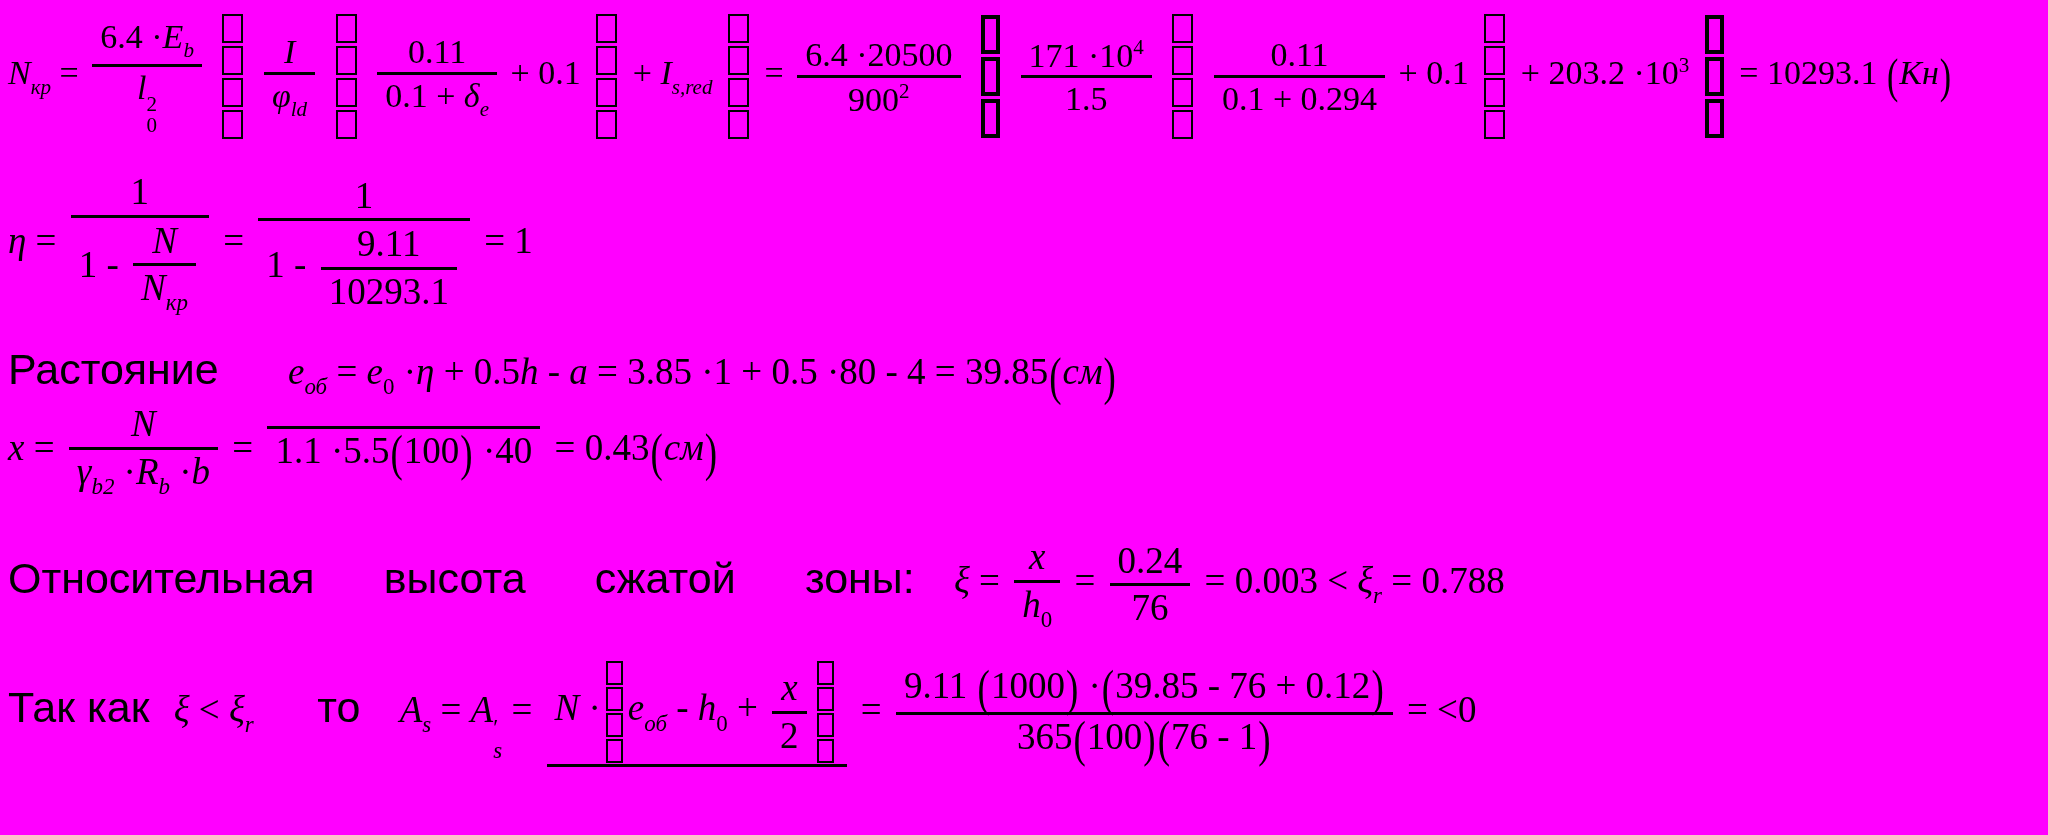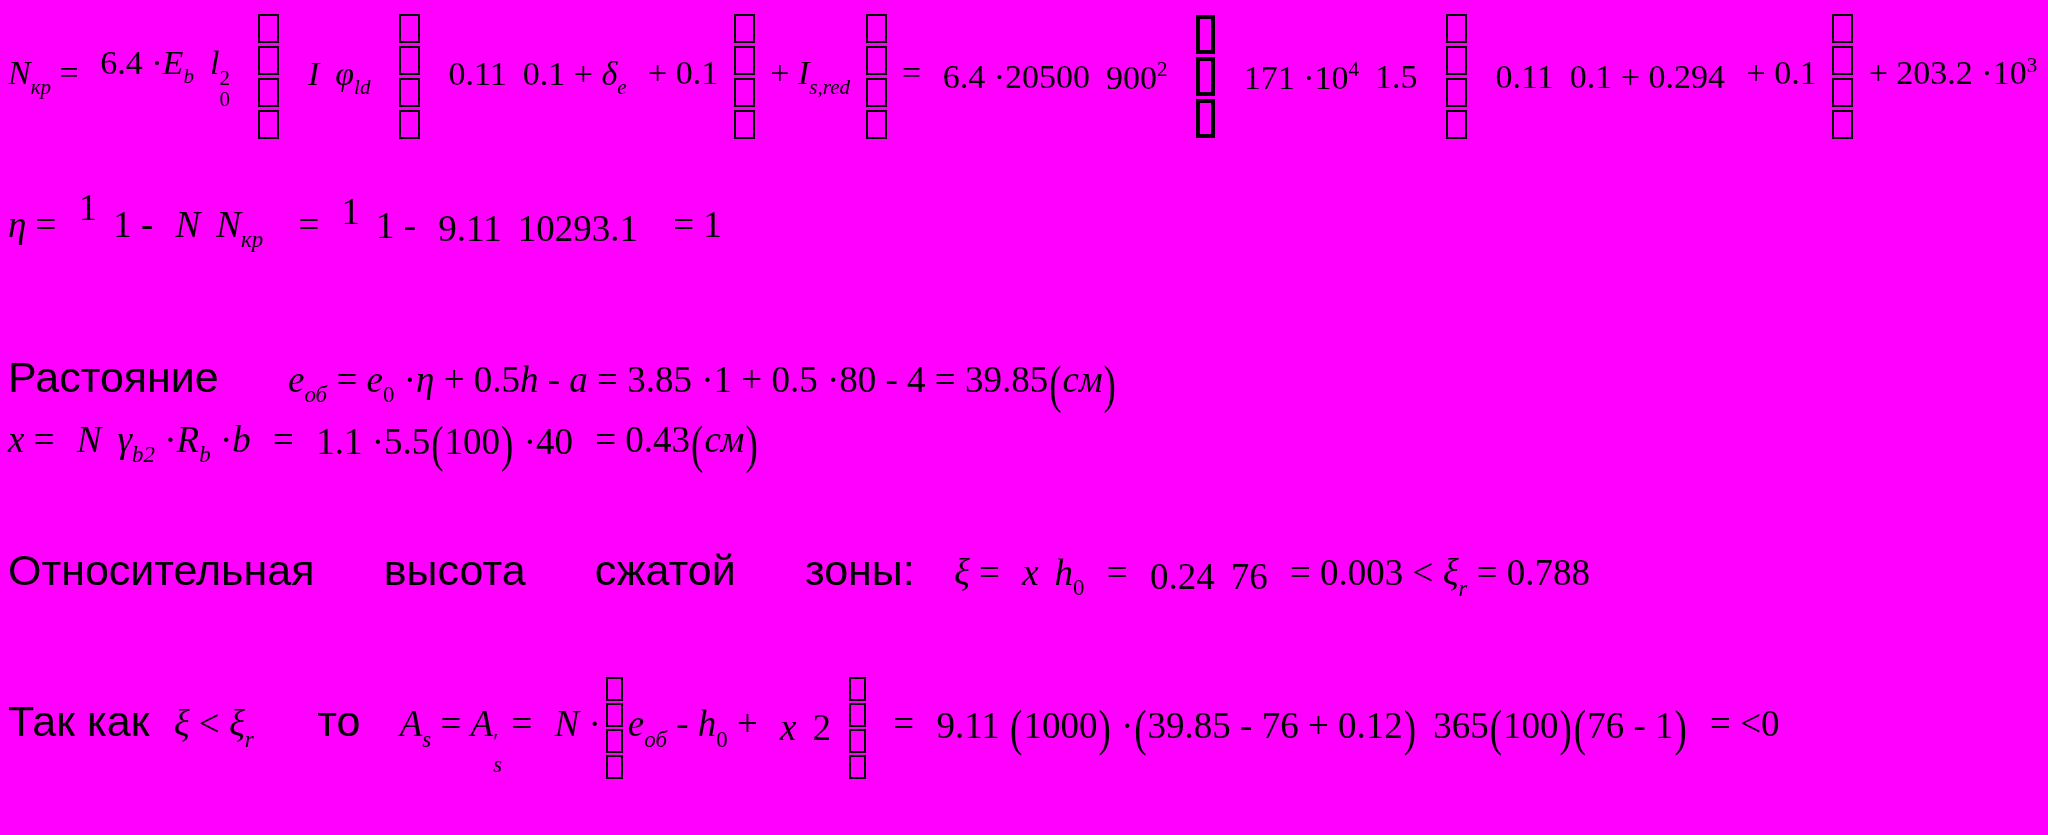--- a/index.html
+++ b/index.html
@@ -12,22 +12,22 @@
     position:absolute;left:8px;white-space:nowrap;
     font-size:37px;line-height:1.12;font-style:normal;
   }
   .r1{font-size:34px}
   .v{font-style:italic}
   .sans{font-family:"Liberation Sans",sans-serif;font-style:normal;font-size:43px}
   .sb{font-size:62%;vertical-align:-0.45em}
   .sp{font-size:62%;vertical-align:0.6em}
   .ss{display:inline-flex;flex-direction:column;align-items:flex-start;
       vertical-align:-0.55em;font-size:62%;line-height:1.0}
-  .frac{display:inline-flex;flex-direction:row;
-        vertical-align:middle;margin:16px 5px}
+  .frac{display:inline-flex;flex-direction:column;align-items:center;
+        vertical-align:middle;margin:0 5px}
   .frac>.num,.frac>.den{display:block;text-align:center;padding:1px 8px;line-height:1.15}
   .frac>.bar{align-self:stretch;height:3px;background:#000}
   .tofu{display:inline-flex;flex-direction:column;gap:3px;vertical-align:middle;margin:0 7px}
   .tofu i{display:block;width:17px;height:25px;border:2.5px solid #000;background:transparent}
   .tofu.thick i{width:11px;height:31px;border-width:4px}
   .tofu.sm{gap:2px;margin:0 5px}
   .tofu.sm i{width:13px;height:20px;border-width:2px}
   .bigp{display:inline-block;transform:scaleY(1.45);vertical-align:middle;margin:0 1px}
   .bigp2{display:inline-block;transform:scaleY(1.35);vertical-align:middle;margin:0 1px}
   .gp15{display:inline-block;width:15px}
@@ -146,21 +146,21 @@
     <span class="bar"></span>
     <span class="den"><span>1 - </span><span class="frac">
         <span class="num"><span>9.11</span></span>
         <span class="bar"></span>
         <span class="den"><span>10293.1</span></span>
       </span></span>
   </span>
   <span>= 1</span>
 </div>
 
-<div class="row" style="top:353px">
+<div class="row" style="top:345px">
   <span class="sans">Растояние</span><span class="gp60"></span>
   <span class="v">e</span><span class="sb v">об</span>
   <span> = </span>
   <span class="v">e</span><span class="sb">0</span>
   <span> ·</span><span class="v">η</span>
   <span> + 0.5</span><span class="v">h</span>
   <span> - </span><span class="v">a</span>
   <span> = 3.85 ·1 + 0.5 ·80 - 4 = 39.85</span><span class="bigp">(</span><span class="v">см</span><span class="bigp">)</span>
 </div>
 

